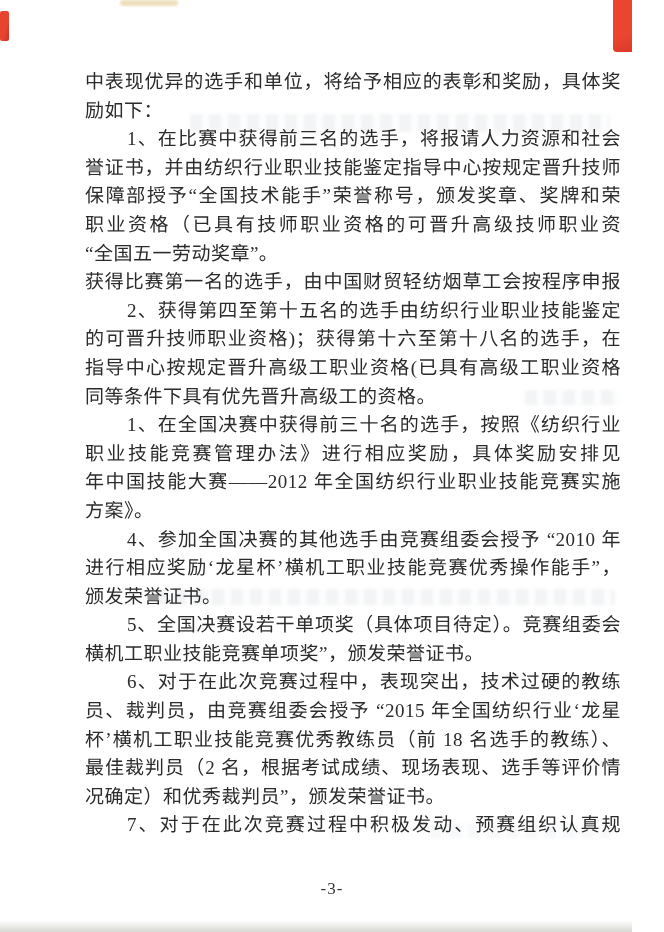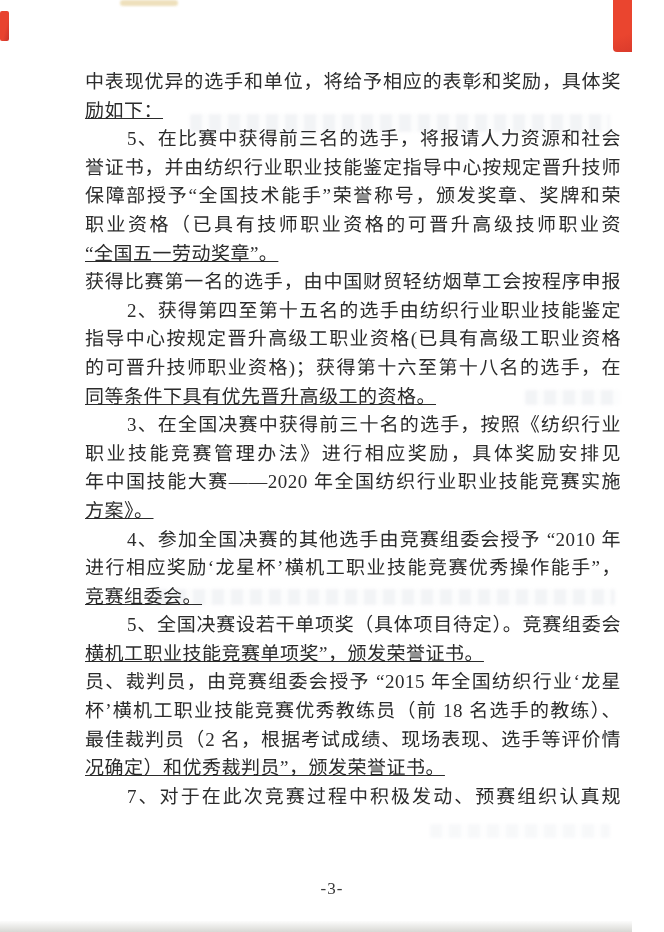--- a/index.html
+++ b/index.html
@@ -23,21 +23,21 @@
     line-height: 28.6px;
     height: 28.6px;
     overflow: hidden;
     color: #2b2b2b;
     text-align: justify;
     text-align-last: justify;
     letter-spacing: 0.5px;
     white-space: normal;
   }
   .line.indent { text-indent: 42px; }
-  .line.plast { text-align-last: left; text-decoration: underline; }
+  .line.plast { text-align-last: left; }
   
   .pagenum {
     position: absolute;
     left: 0;
     top: 879px;
     width: 664px;
     height: 22px;
     text-align: center;
     font-size: 17px;
     color: #3a3a3a;
@@ -106,39 +106,40 @@
   <div class="mark m-tr"></div>
   <div class="mark m-r1"></div>
   <div class="mark m-r2"></div>
   <div class="mark m-r3"></div>
   <div class="mark m-r4"></div>
   <div class="mark m-r5"></div>
 
   <div class="textblock">
     <div class="line">中表现优异的选手和单位，将给予相应的表彰和奖励，具体奖</div>
     <div class="line plast">励如下：</div>
-    <div class="line indent">5、在比赛中获得前三名的选手，将报请人力资源和社会</div>
+    <div class="line indent">1、在比赛中获得前三名的选手，将报请人力资源和社会</div>
     <div class="line">誉证书，并由纺织行业职业技能鉴定指导中心按规定晋升技师</div>
     <div class="line">保障部授予“全国技术能手”荣誉称号，颁发奖章、奖牌和荣</div>
     <div class="line">职业资格（已具有技师职业资格的可晋升高级技师职业资格）。</div>
     <div class="line plast">“全国五一劳动奖章”。</div>
     <div class="line">获得比赛第一名的选手，由中国财贸轻纺烟草工会按程序申报</div>
     <div class="line indent">2、获得第四至第十五名的选手由纺织行业职业技能鉴定</div>
+    <div class="line">的可晋升技师职业资格)；获得第十六至第十八名的选手，在</div>
     <div class="line">指导中心按规定晋升高级工职业资格(已具有高级工职业资格</div>
-    <div class="line">的可晋升技师职业资格)；获得第十六至第十八名的选手，在</div>
     <div class="line plast">同等条件下具有优先晋升高级工的资格。</div>
-    <div class="line indent">3、在全国决赛中获得前三十名的选手，按照《纺织行业</div>
+    <div class="line indent">1、在全国决赛中获得前三十名的选手，按照《纺织行业</div>
     <div class="line">职业技能竞赛管理办法》进行相应奖励，具体奖励安排见《2015</div>
-    <div class="line">年中国技能大赛——2020 年全国纺织行业职业技能竞赛实施</div>
+    <div class="line">年中国技能大赛——2012 年全国纺织行业职业技能竞赛实施</div>
     <div class="line plast">方案》。</div>
     <div class="line indent">4、参加全国决赛的其他选手由竞赛组委会授予 “2010 年</div>
     <div class="line">进行相应奖励‘龙星杯’横机工职业技能竞赛优秀操作能手”，</div>
-    <div class="line plast">竞赛组委会。</div>
+    <div class="line plast">颁发荣誉证书。</div>
     <div class="line indent">5、全国决赛设若干单项奖（具体项目待定）。竞赛组委会</div>
     <div class="line plast">横机工职业技能竞赛单项奖”，颁发荣誉证书。</div>
+    <div class="line indent">6、对于在此次竞赛过程中，表现突出，技术过硬的教练</div>
     <div class="line">员、裁判员，由竞赛组委会授予 “2015 年全国纺织行业‘龙星</div>
     <div class="line">杯’横机工职业技能竞赛优秀教练员（前 18 名选手的教练）、</div>
     <div class="line">最佳裁判员（2 名，根据考试成绩、现场表现、选手等评价情</div>
     <div class="line plast">况确定）和优秀裁判员”，颁发荣誉证书。</div>
     <div class="line indent">7、对于在此次竞赛过程中积极发动、预赛组织认真规范、</div>
   </div>
 
   <div class="pagenum">-3-</div>
 
 </div>

